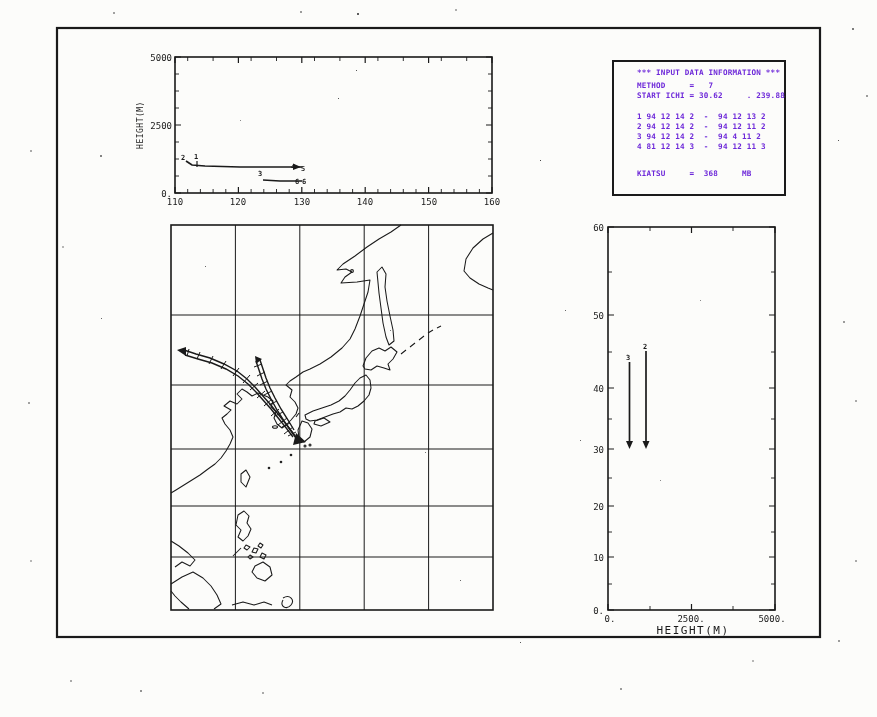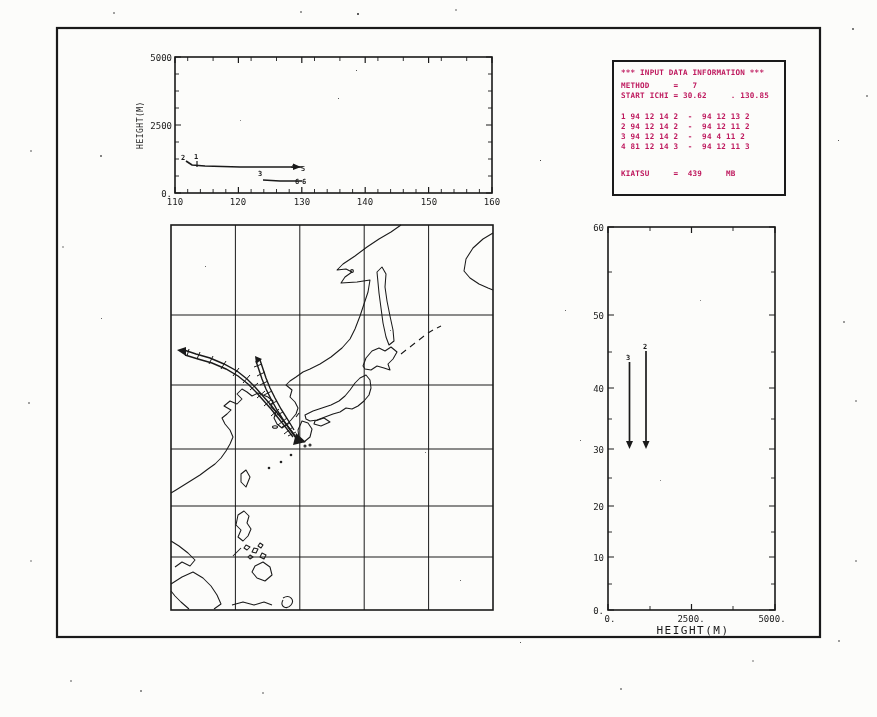--- a/index.html
+++ b/index.html
@@ -1,25 +1,25 @@
 <!DOCTYPE html>
 <html><head>
 <meta charset="utf-8">
 <style>
   html,body{margin:0;padding:0;background:#e8e8e6;}
   #page{position:relative;width:877px;height:717px;background:#fcfcfa;overflow:hidden;
-        font-family:"DejaVu Sans Mono","Liberation Mono",monospace;color:#be185d;}
+        font-family:"DejaVu Sans Mono","Liberation Mono",monospace;color:#6d28d9;}
   svg{position:absolute;left:0;top:0;}
   svg text{fill:#1a1a1a;font-family:"DejaVu Sans Mono","Liberation Mono",monospace;}
   .tick-label{font-size:9px;}
   .tiny-label{font-size:7px;font-weight:bold;}
   .axis-title{font-size:11px;letter-spacing:1.5px;}
   .y-title{font-size:8px;letter-spacing:0.5px;}
   #info-box{position:absolute;left:612px;top:60px;width:174px;height:136px;
-            border:2px solid #1a1a1a;box-sizing:border-box;padding:6px 0 0 7px;}
+            border:2px solid #1a1a1a;box-sizing:border-box;padding:6px 0 0 23px;}
   .ib-line{white-space:pre;font-size:7.6px;line-height:10px;font-weight:bold;
            letter-spacing:0.2px;transform-origin:left top;}
   .ib-title{margin-bottom:3px;}
   .ib-gap{height:11px;}
   .ib-gap2{height:17px;}
   .speck,.speck2{position:absolute;width:2px;height:2px;background:transparent;}
   .speck{box-shadow:357px 13px rgba(40,40,40,.75),300px 11px rgba(60,60,60,.5),
     113px 12px rgba(70,70,70,.5),455px 9px rgba(80,80,80,.45),852px 28px rgba(40,40,40,.6),
     866px 95px rgba(60,60,60,.5),30px 150px rgba(70,70,70,.45),100px 155px rgba(50,50,50,.6),
     62px 246px rgba(80,80,80,.4),28px 402px rgba(70,70,70,.5),855px 400px rgba(70,70,70,.45),
@@ -178,22 +178,22 @@
         <line x1="646" y1="351" x2="646" y2="441" stroke="#1a1a1a" stroke-width="1.7"></line>
         <text class="tiny-label" x="643" y="349">2</text>
         <polygon points="642.5,441 649.5,441 646,449" fill="#1a1a1a"></polygon>
       </g>
     </g>
   </svg>
 
   <div id="info-box">
     <div class="ib-line ib-title">*** INPUT DATA INFORMATION ***</div>
     <div class="ib-line">METHOD     =   7</div>
-    <div class="ib-line">START ICHI = 30.62     . 130.85</div>
+    <div class="ib-line">START ICHI = 30.62     . 239.88</div>
     <div class="ib-gap"></div>
     <div class="ib-line">1 94 12 14 2  -  94 12 13 2</div>
     <div class="ib-line">2 94 12 14 2  -  94 12 11 2</div>
     <div class="ib-line">3 94 12 14 2  -  94 4 11 2</div>
     <div class="ib-line">4 81 12 14 3  -  94 12 11 3</div>
     <div class="ib-gap2"></div>
-    <div class="ib-line">KIATSU     =  439     MB</div>
+    <div class="ib-line">KIATSU     =  368     MB</div>
   </div>
 </div>
 
 </body></html>

